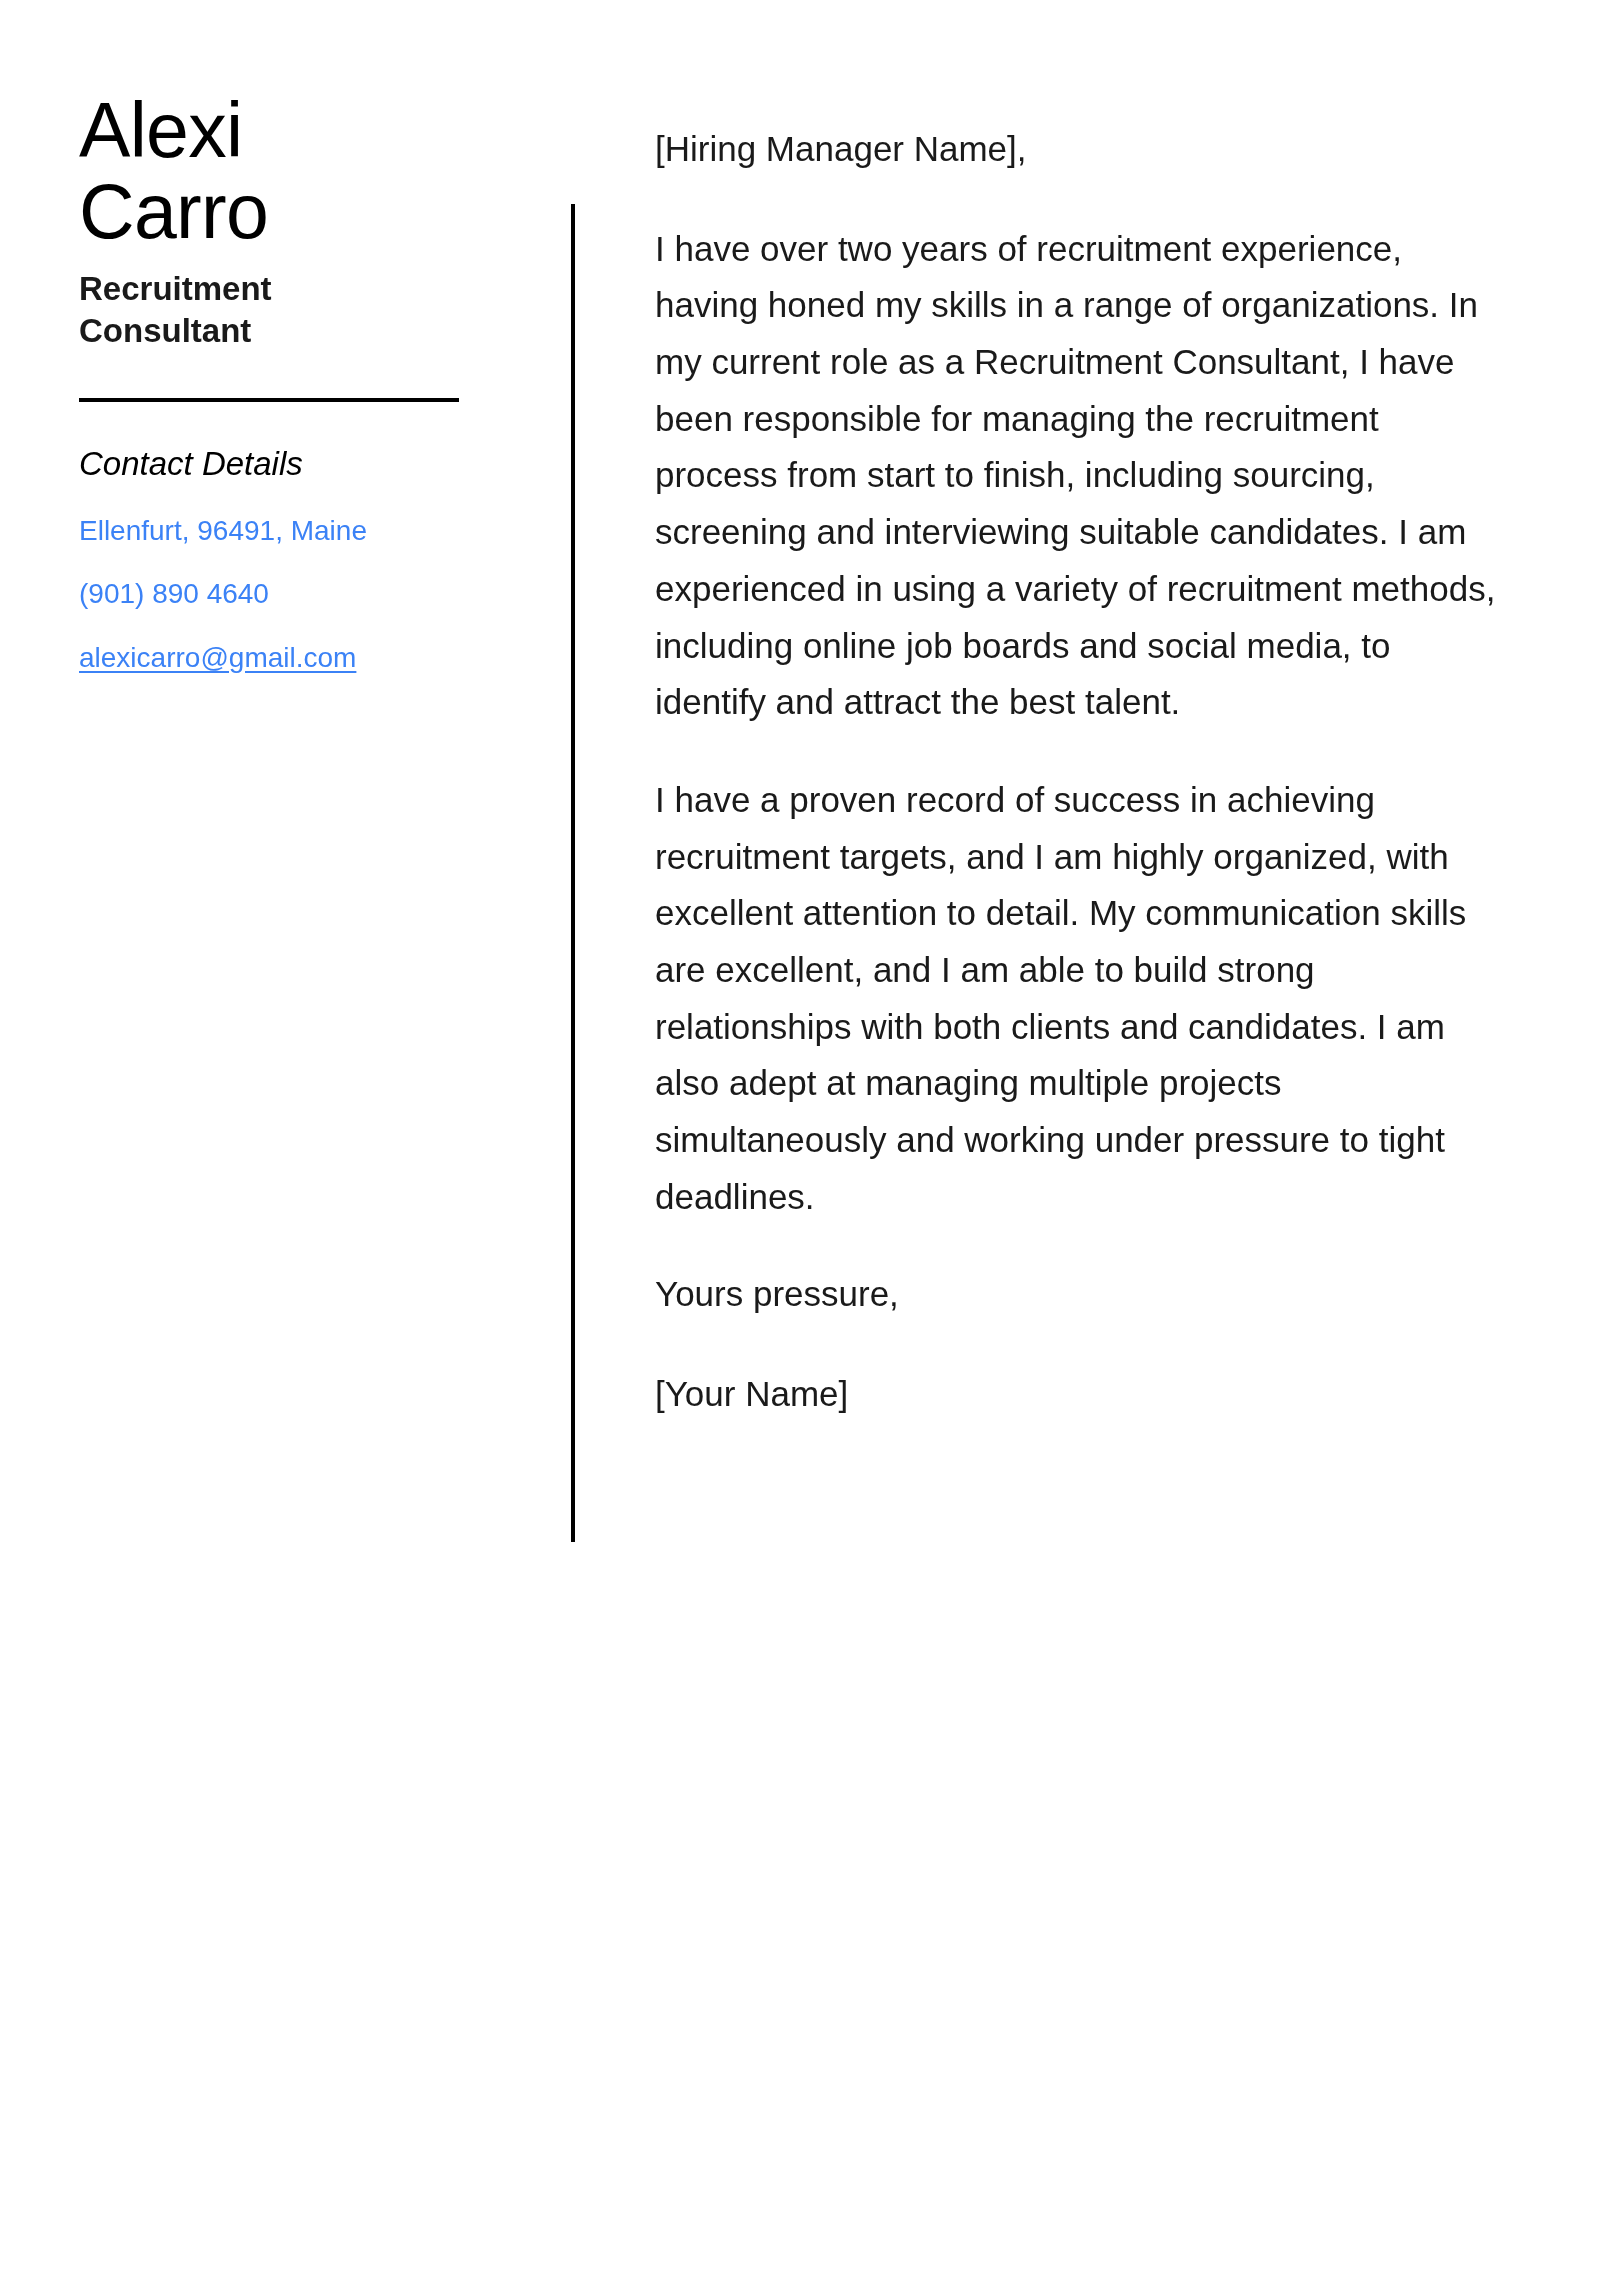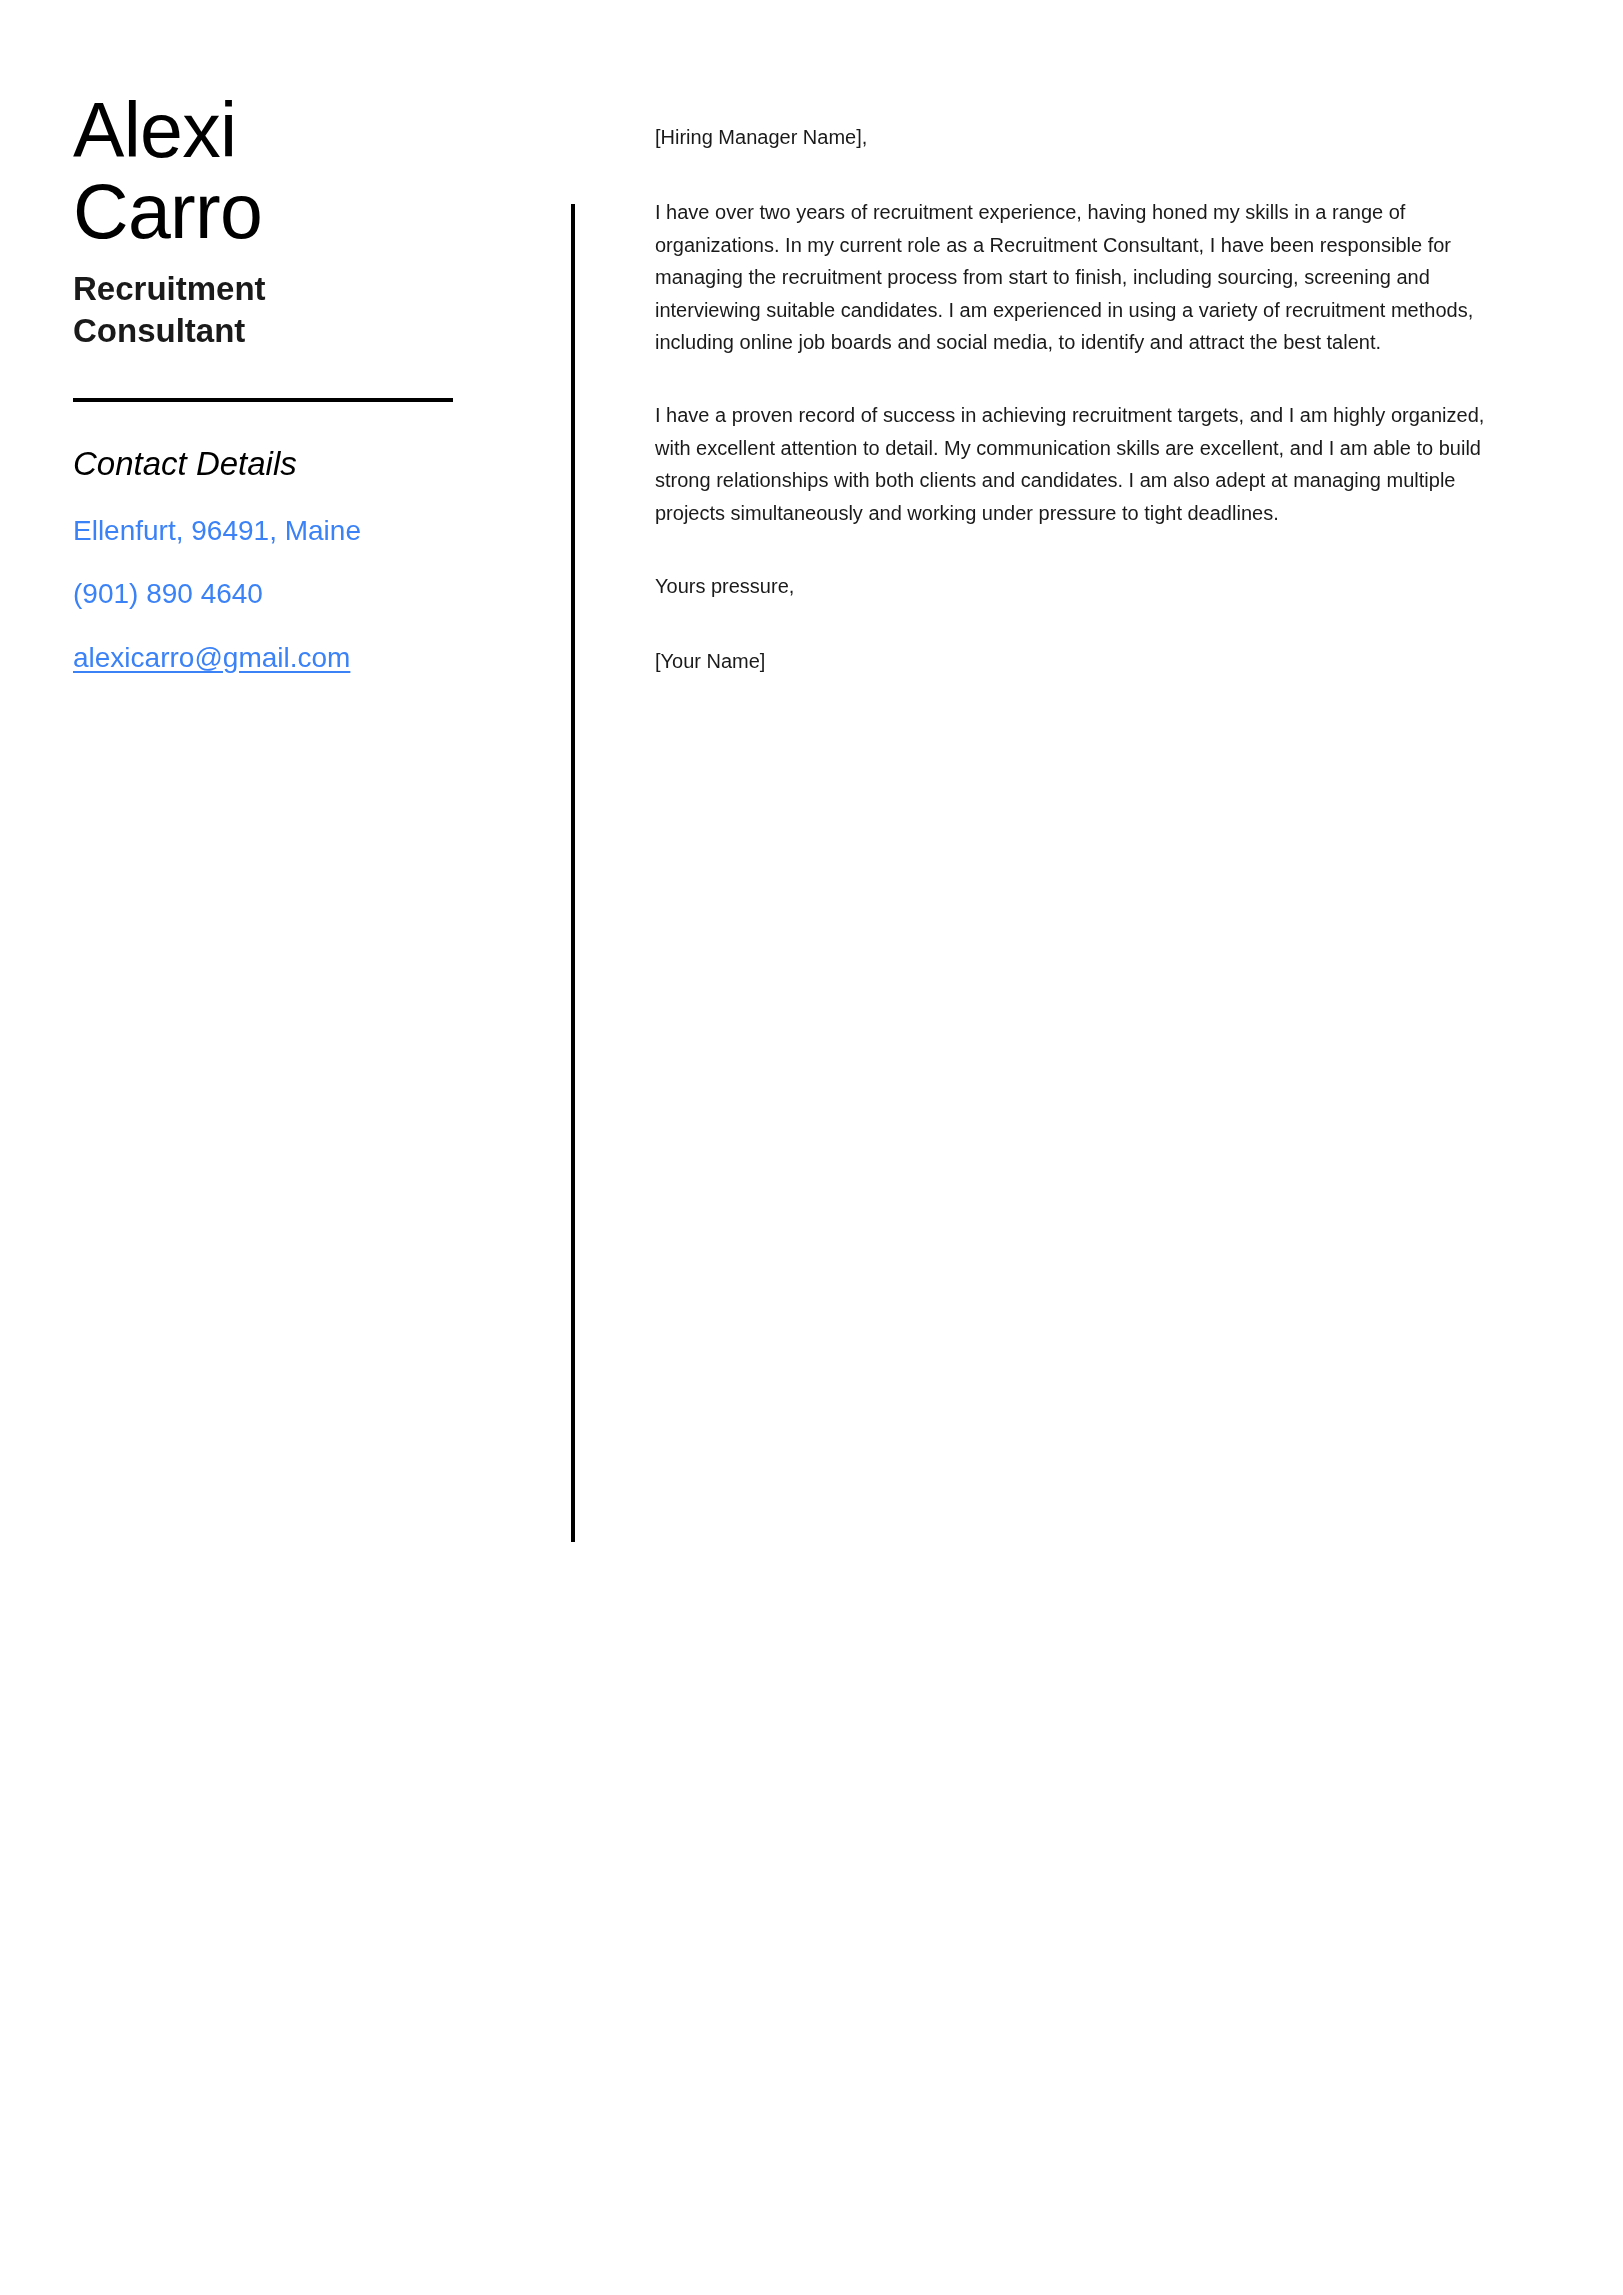--- a/index.html
+++ b/index.html
@@ -14,21 +14,21 @@
     height: 2295px;
     background: #ffffff;
     overflow: hidden;
     font-family: "DejaVu Sans", sans-serif;
     color: #010101;
   }
 
   
   .sidebar {
     position: absolute;
-    left: 73px;
+    left: 79px;
     top: 92px;
     width: 393px;
   }
 
   .name-block {
     line-height: 1.0;
     margin-bottom: 14.4px;
   }
 
   .name-line {
@@ -97,21 +97,21 @@
   
   .letter {
     position: absolute;
     left: 655px;
     top: 121px;
     width: 864px;
   }
 
   .letter p {
     font-family: "Liberation Sans", sans-serif;
-    font-size: 20px;
+    font-size: 35px;
     font-weight: 400;
     line-height: 1.62;
     color: #1a1a1a;
     margin: 0 0 41px 0;
     max-width: 851px;
   }
 
   .letter p.salutation { margin-bottom: 43px; }
   .letter p.signoff { margin-bottom: 43px; }
   .letter p.signature { margin-bottom: 0; }

